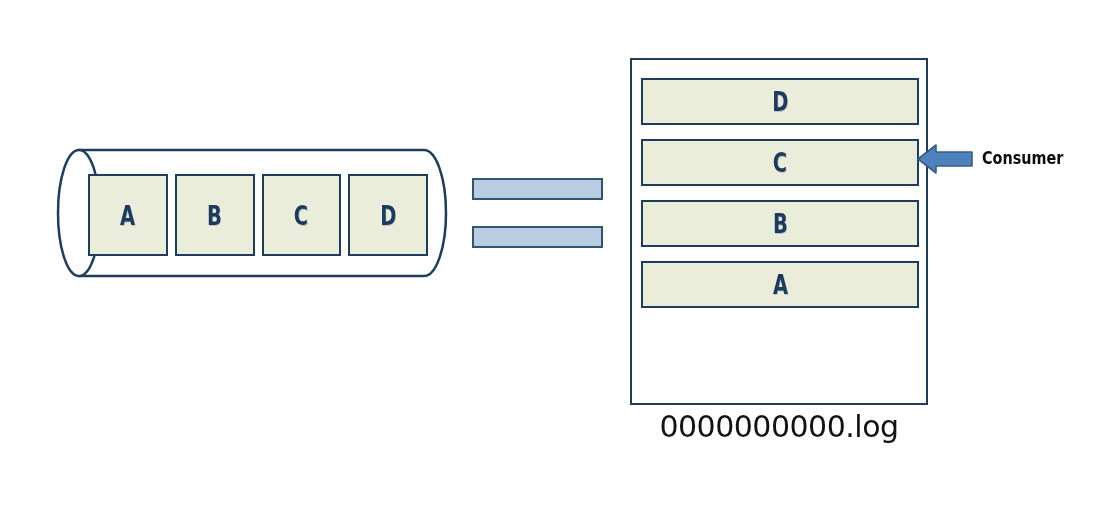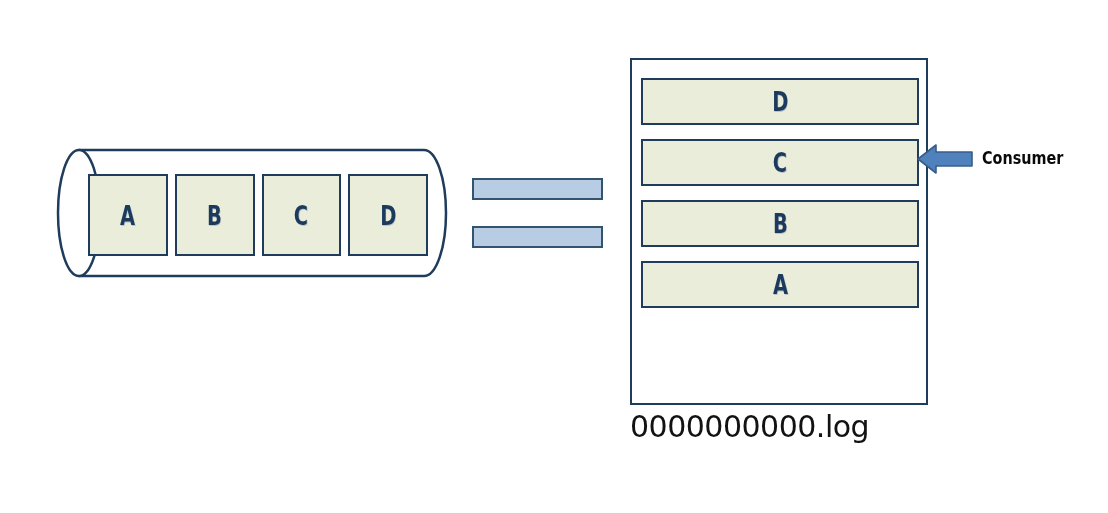--- a/index.html
+++ b/index.html
@@ -115,20 +115,21 @@
     color: #1b3a5e;
     transform: scaleX(0.72);
     text-shadow: 1px 1px 0 rgba(150,160,175,0.55);
     line-height: 1;
   }
   #log-caption {
     position: absolute;
     left: 630px;
     top: 409px;
     width: 298px;
+    text-align: center;
     font-family: "DejaVu Sans", sans-serif;
     font-size: 30px;
     color: #121212;
     white-space: nowrap;
     letter-spacing: -0.5px;
   }
 
   
   #consumer-group {
     position: absolute;

